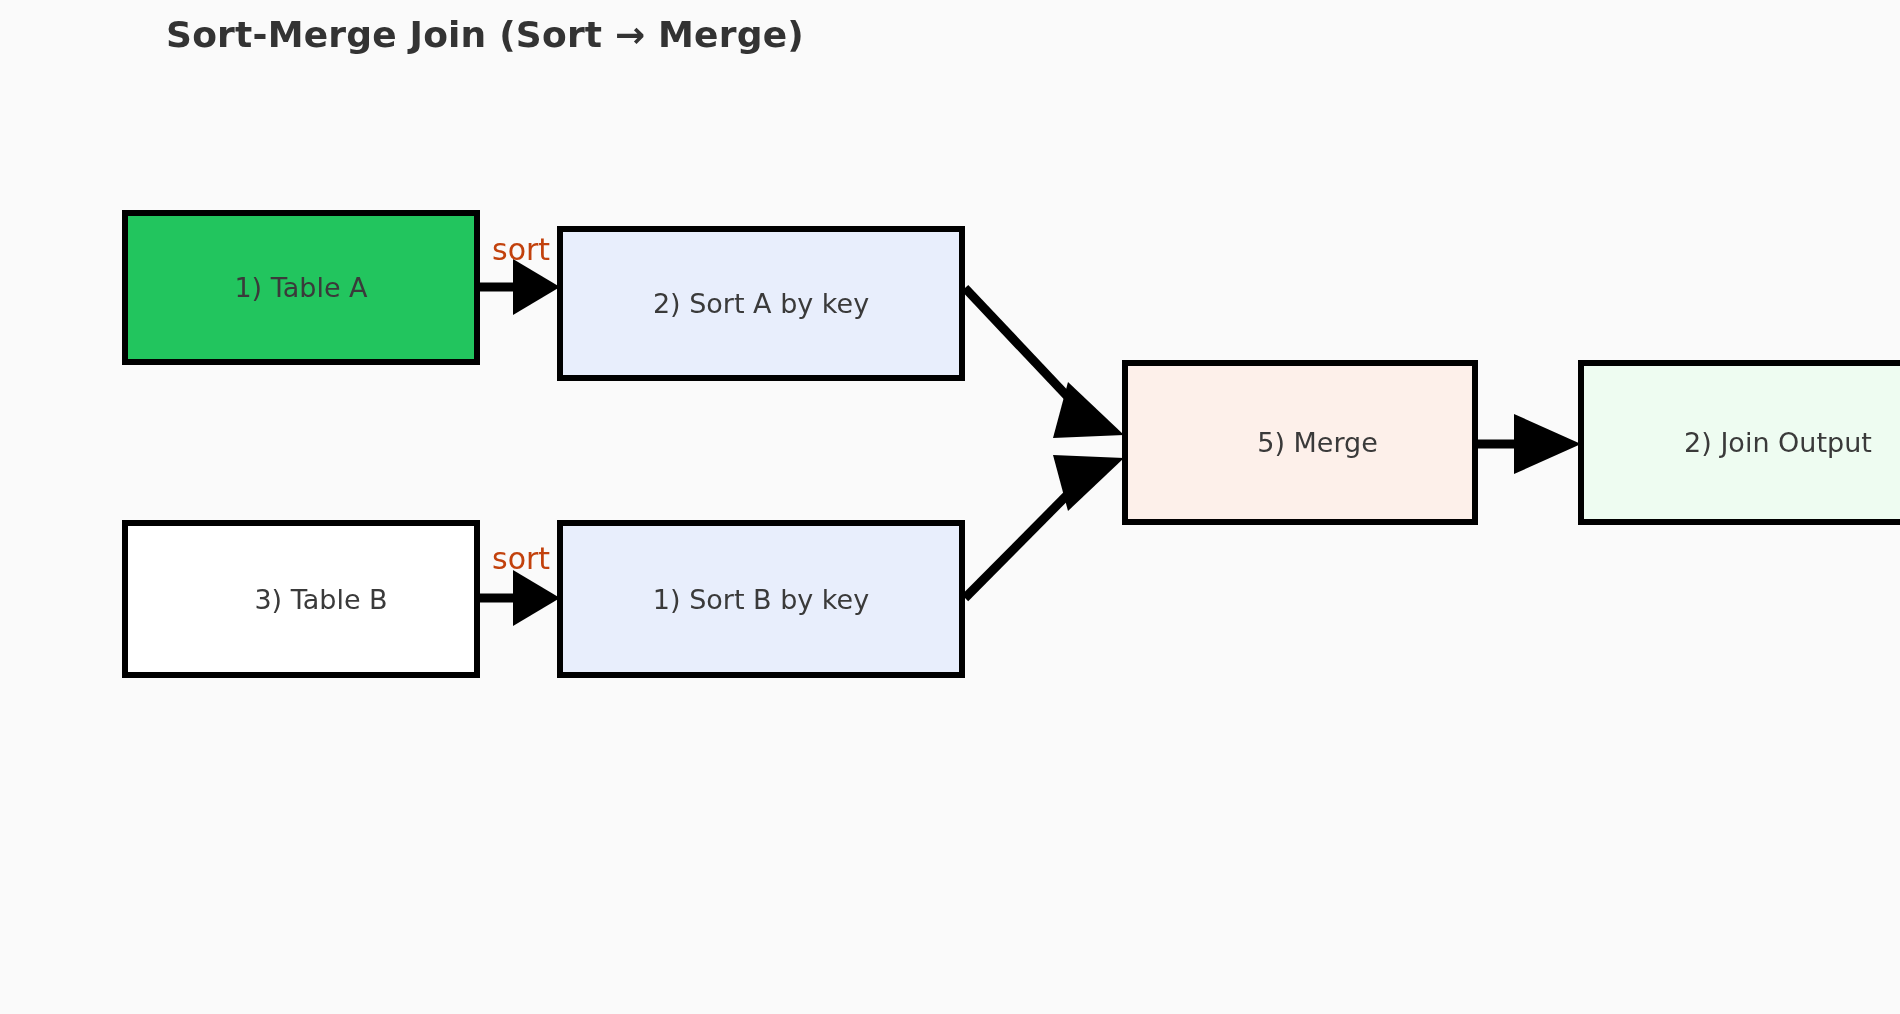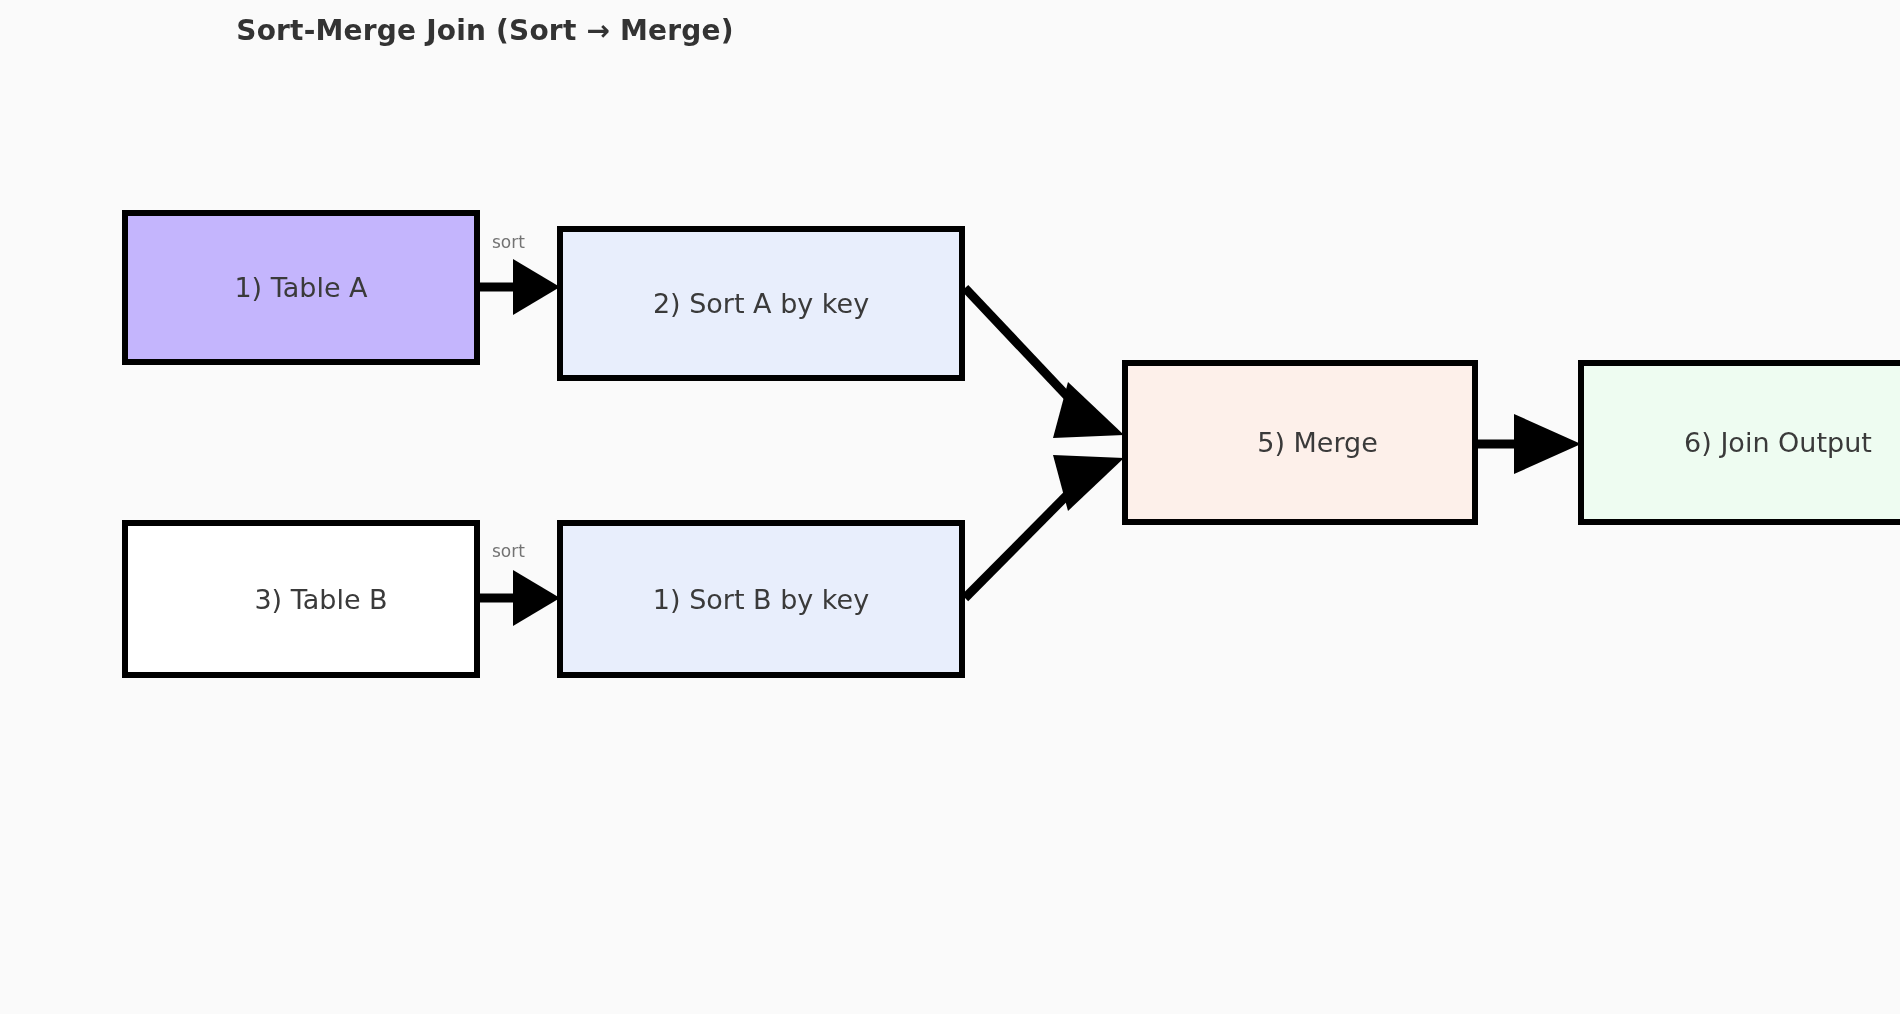--- a/index.html
+++ b/index.html
@@ -15,21 +15,21 @@
     background: #fafafa;
     overflow: hidden;
     font-family: "DejaVu Sans", "Liberation Sans", sans-serif;
   }
   #diagram-title {
     position: absolute;
     left: 0;
     top: 14px;
     width: 1900px;
     text-align: center;
-    font-size: 28px;
+    font-size: 36px;
     font-weight: bold;
     color: #333333;
     letter-spacing: 0.2px;
     white-space: nowrap;
     padding-right: 930px;
     box-sizing: border-box;
   }
   .node {
     position: absolute;
     box-sizing: border-box;
@@ -70,22 +70,22 @@
   }
   #edges {
     position: absolute;
     left: 0; top: 0;
     width: 1900px;
     height: 1014px;
     pointer-events: none;
   }
   .edge-label {
     position: absolute;
-    font-size: 17px;
-    color: #737373;
+    font-size: 30px;
+    color: #c2410c;
     white-space: nowrap;
   }
   #edge-label-sort-a { left: 492px; top: 232px; }
   #edge-label-sort-b { left: 492px; top: 541px; }
 </style>
 </head>
 <body>
 
 <div id="canvas" style="background: rgb(250, 250, 250);">
 
@@ -112,41 +112,41 @@
       <line x1="965" y1="598" x2="1084" y2="478" stroke="#000000" stroke-width="9"></line>
       <polygon points="1053,455 1124,458 1068,511" fill="#000000"></polygon>
     </g>
 
     <g>
       <line x1="1478" y1="444" x2="1520" y2="444" stroke="#000000" stroke-width="9"></line>
       <polygon points="1514,414 1581,444 1514,474" fill="#000000"></polygon>
     </g>
   </svg>
 
-  <div class="node" id="node-table-a" style="background: #c4b5fd;">
+  <div class="node" id="node-table-a" style="background: #22c55e;">
     <span class="node-label">1) Table A</span>
   </div>
 
   <div class="node" id="node-sort-a" style="background: rgb(232, 238, 252);">
     <span class="node-label">2) Sort A by key</span>
   </div>
 
   <div class="node" id="node-table-b" style="background: rgb(255, 255, 255); padding-left: 40px;">
     <span class="node-label">3) Table B</span>
   </div>
 
   <div class="node" id="node-sort-b" style="background: rgb(232, 238, 252);">
     <span class="node-label">1) Sort B by key</span>
   </div>
 
   <div class="node" id="node-merge" style="background: rgb(253, 240, 234); padding-left: 35px;">
     <span class="node-label">5) Merge</span>
   </div>
 
   <div class="node" id="node-join-output" style="background: rgb(238, 252, 241);">
-    <span class="node-label">6) Join Output</span>
+    <span class="node-label">2) Join Output</span>
   </div>
 
   <div class="edge-label" id="edge-label-sort-a">sort</div>
 
   <div class="edge-label" id="edge-label-sort-b">sort</div>
 
 </div>
 
 </body></html>

